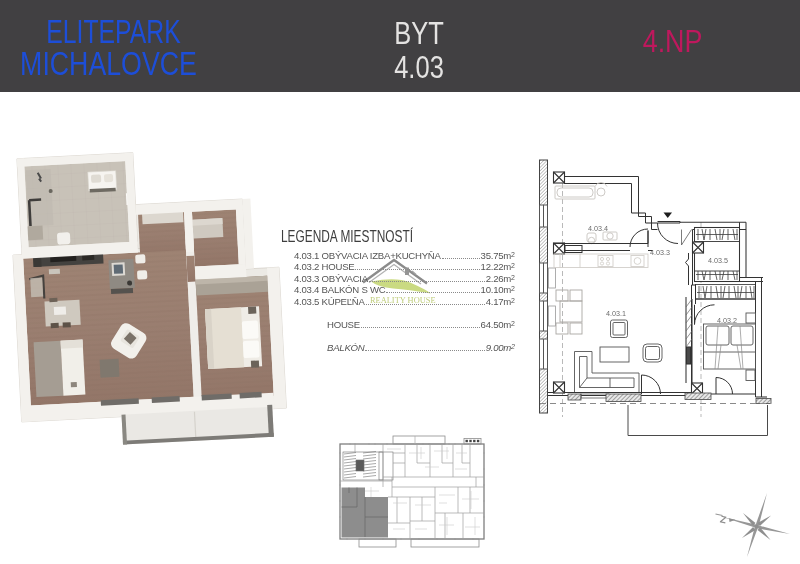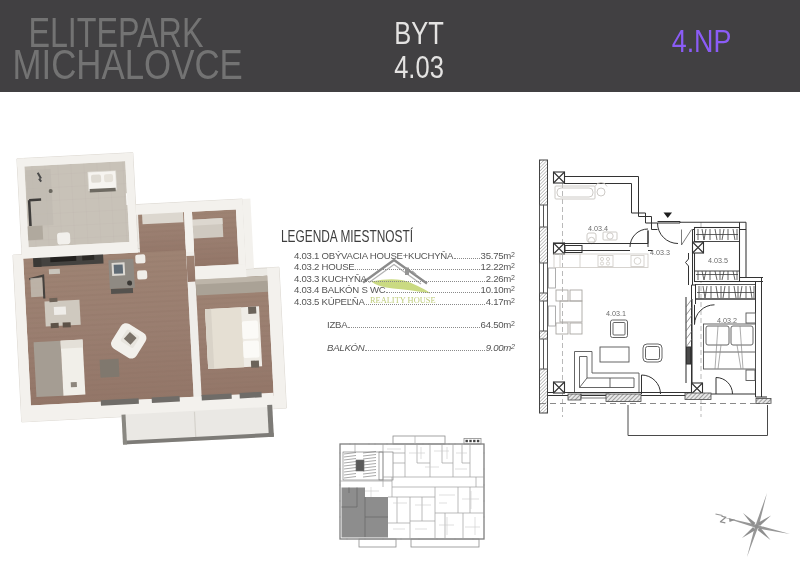--- a/index.html
+++ b/index.html
@@ -5,31 +5,31 @@
   html,body{margin:0;padding:0;}
   body{width:800px;height:564px;position:relative;background:#ffffff;overflow:hidden;
        font-family:"Liberation Sans", sans-serif;}
   .abs{position:absolute;}
 </style>
 </head>
 <body>
 
 <div class="abs" style="left:0;top:0;width:800px;height:92px;background:#414042;"></div>
 
-<div class="abs" style="left:0;top:0;width:227px;height:92px;color:#737373;font-size:43px;line-height:32px;text-align:center;">
+<div class="abs" style="left:0;top:0;width:227px;height:92px;color:#1d4ed8;font-size:33px;line-height:32px;text-align:center;">
   <div style="margin-top:16px;transform:scaleX(0.75);">ELITEPARK</div>
   <div style="margin-left:-10px;transform:scaleX(0.81);">MICHALOVCE</div>
 </div>
 
 <div class="abs" style="left:339px;top:0;width:160px;height:92px;color:#e4e3e2;font-size:31.5px;line-height:34px;text-align:center;">
   <div style="margin-top:15.5px;transform:scaleX(0.81);">BYT</div>
   <div style="transform:scaleX(0.81);">4.03</div>
 </div>
 
-<div class="abs" style="left:637px;top:23px;width:130px;color:#8b5cf6;font-size:32px;text-align:center;"><span style="display:inline-block;transform:scaleX(0.84);">4.NP</span></div>
+<div class="abs" style="left:637px;top:23px;width:130px;color:#be185d;font-size:32px;text-align:left;"><span style="display:inline-block;transform:scaleX(0.84);">4.NP</span></div>
 
 <svg class="abs" style="left:0;top:130px;" width="300" height="360" viewBox="0 0 300 360">
 <defs>
   <linearGradient id="floorwood" x1="0" y1="0" x2="0" y2="1">
     <stop offset="0" stop-color="#9e8373"></stop>
     <stop offset="0.5" stop-color="#9a7e70"></stop>
     <stop offset="1" stop-color="#937668"></stop>
   </linearGradient>
   <pattern id="planks" width="60" height="10" patternUnits="userSpaceOnUse">
     <rect width="60" height="10" fill="none"></rect>
@@ -187,53 +187,53 @@
 </svg>
 
 <div id="legend" class="abs" style="left:294px;top:249.5px;width:221px;font-size:9.6px;color:#555;letter-spacing:-0.25px;">
   <style>
     .lr{display:flex;align-items:baseline;height:11.5px;white-space:nowrap;}
     .lr .dots{flex:1;border-bottom:1.3px dotted #8a8a8a;margin:0 1px 1.5px 1px;}
     .lr sup{font-size:7px;vertical-align:2.5px;letter-spacing:0;}
   </style>
 
   <div class="lr">
-      <span>4.03.1 OBÝVACIA HOUSE+KUCHYŇA</span>
+      <span>4.03.1 OBÝVACIA IZBA+KUCHYŇA</span>
       <span class="dots"></span>
       <span>35.75m<sup>2</sup></span>
     </div>
 
   <div class="lr">
       <span>4.03.2 HOUSE</span>
       <span class="dots"></span>
       <span>12.22m<sup>2</sup></span>
     </div>
 
   <div class="lr">
-      <span>4.03.3 KUCHYŇA</span>
+      <span>4.03.3 OBÝVACIA</span>
       <span class="dots"></span>
       <span>2.26m<sup>2</sup></span>
     </div>
 
   <div class="lr">
       <span>4.03.4 BALKÓN S WC</span>
       <span class="dots"></span>
       <span>10.10m<sup>2</sup></span>
     </div>
 
   <div class="lr">
       <span>4.03.5 KÚPEĽŇA</span>
       <span class="dots"></span>
       <span>4.17m<sup>2</sup></span>
     </div>
 </div>
 
 <div class="abs" style="left:327px;top:319px;width:188px;font-size:9.6px;color:#555;letter-spacing:-0.25px;">
   <div class="lr">
-      <span>IZBA</span>
+      <span>HOUSE</span>
       <span class="dots"></span>
       <span>64.50m<sup>2</sup></span>
     </div>
 </div>
 
 <div class="abs" style="left:327px;top:342px;width:188px;font-size:9.6px;color:#555;letter-spacing:-0.25px;font-style:italic;">
   <div class="lr">
       <span>BALKÓN</span>
       <span class="dots"></span>
       <span>9.00m<sup>2</sup></span>

